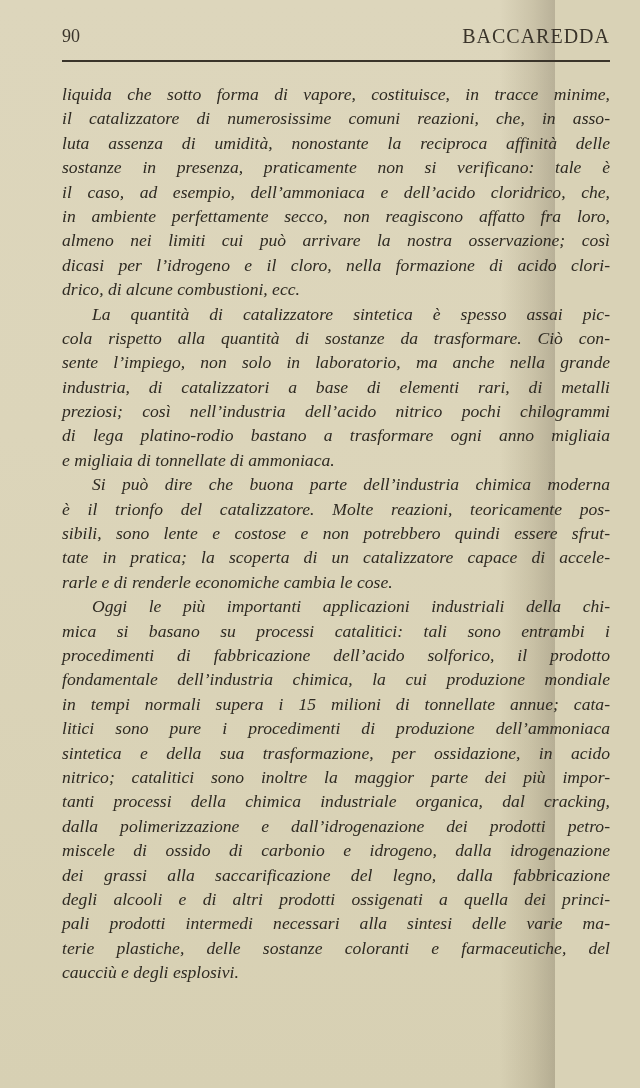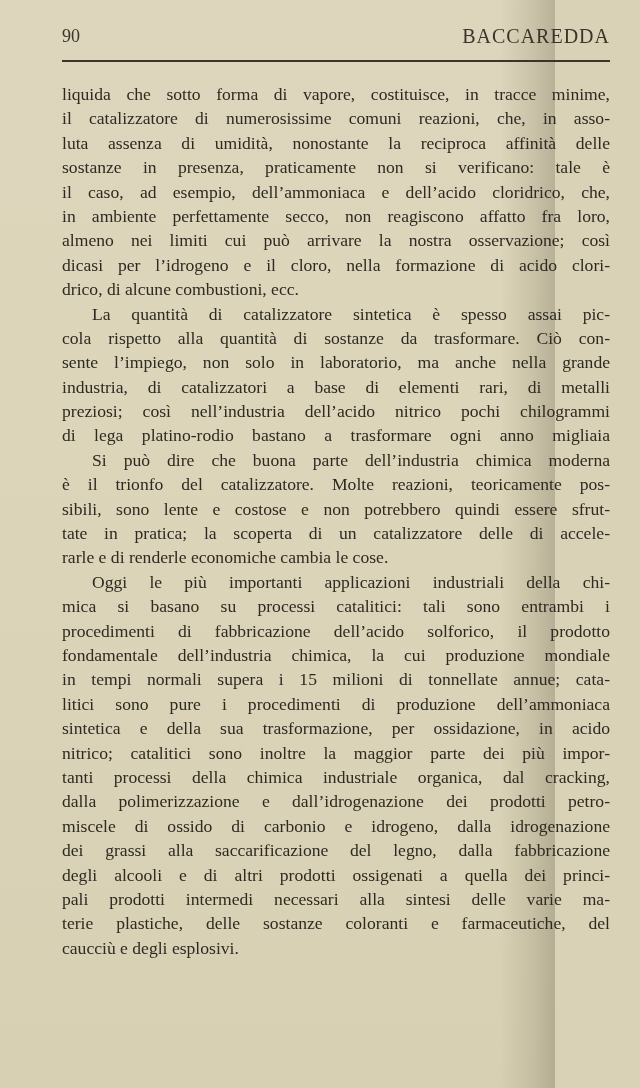--- a/index.html
+++ b/index.html
@@ -63,20 +63,21 @@
       font-size: 17.6px;
       line-height: 24.4px;
       color: #2e2a22;
     }
     .line {
       display: block;
       white-space: nowrap;
       text-align: justify;
       text-align-last: justify;
       height: 24.4px;
+      font-style: italic;
     }
     .line.last {
       text-align-last: left;
     }
     .line.indent {
       padding-left: 30px;
     }
   </style>
 </head>
 <body>
@@ -99,26 +100,27 @@
         <span class="line">dicasi per l’idrogeno e il cloro, nella formazione di acido clori-</span>
         <span class="line last">drico, di alcune combustioni, ecc.</span>
       </div>
       <div>
         <span class="line indent">La quantità di catalizzatore sintetica è spesso assai pic-</span>
         <span class="line">cola rispetto alla quantità di sostanze da trasformare. Ciò con-</span>
         <span class="line">sente l’impiego, non solo in laboratorio, ma anche nella grande</span>
         <span class="line">industria, di catalizzatori a base di elementi rari, di metalli</span>
         <span class="line">preziosi; così nell’industria dell’acido nitrico pochi chilogrammi</span>
         <span class="line">di lega platino-rodio bastano a trasformare ogni anno migliaia</span>
+        <span class="line last">e migliaia di tonnellate di ammoniaca.</span>
       </div>
       <div>
         <span class="line indent">Si può dire che buona parte dell’industria chimica moderna</span>
         <span class="line">è il trionfo del catalizzatore. Molte reazioni, teoricamente pos-</span>
         <span class="line">sibili, sono lente e costose e non potrebbero quindi essere sfrut-</span>
-        <span class="line">tate in pratica; la scoperta di un catalizzatore delle di accele-</span>
+        <span class="line">tate in pratica; la scoperta di un catalizzatore capace di accele-</span>
         <span class="line last">rarle e di renderle economiche cambia le cose.</span>
       </div>
       <div>
         <span class="line indent">Oggi le più importanti applicazioni industriali della chi-</span>
         <span class="line">mica si basano su processi catalitici: tali sono entrambi i</span>
         <span class="line">procedimenti di fabbricazione dell’acido solforico, il prodotto</span>
         <span class="line">fondamentale dell’industria chimica, la cui produzione mondiale</span>
         <span class="line">in tempi normali supera i 15 milioni di tonnellate annue; cata-</span>
         <span class="line">litici sono pure i procedimenti di produzione dell’ammoniaca</span>
         <span class="line">sintetica e della sua trasformazione, per ossidazione, in acido</span>

